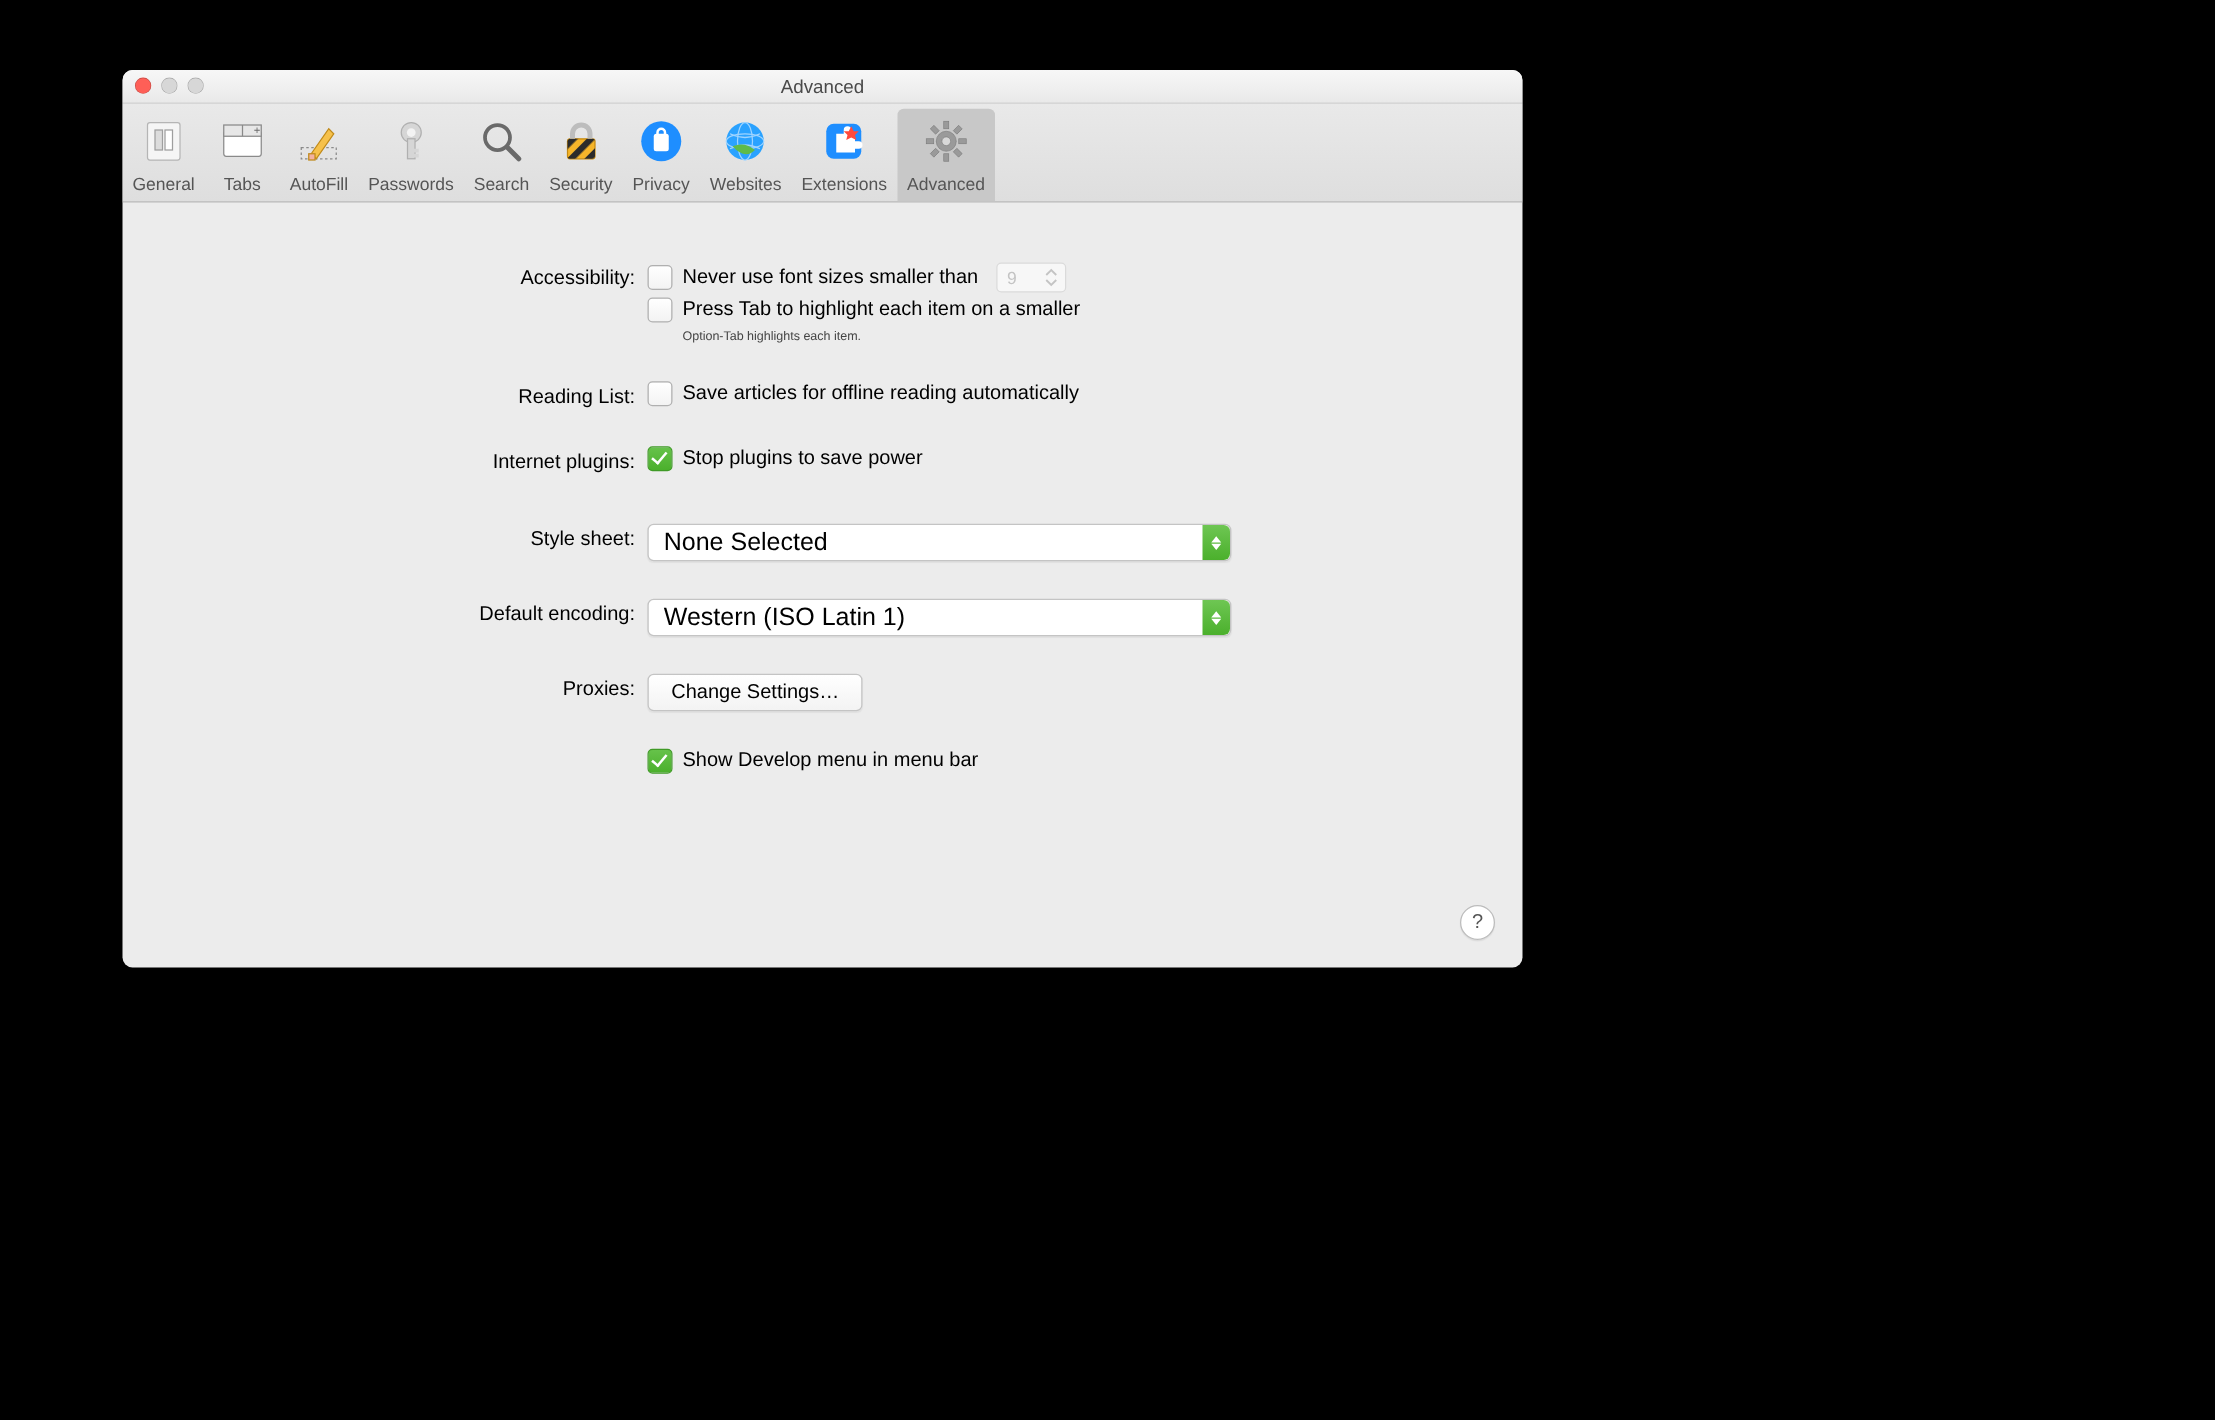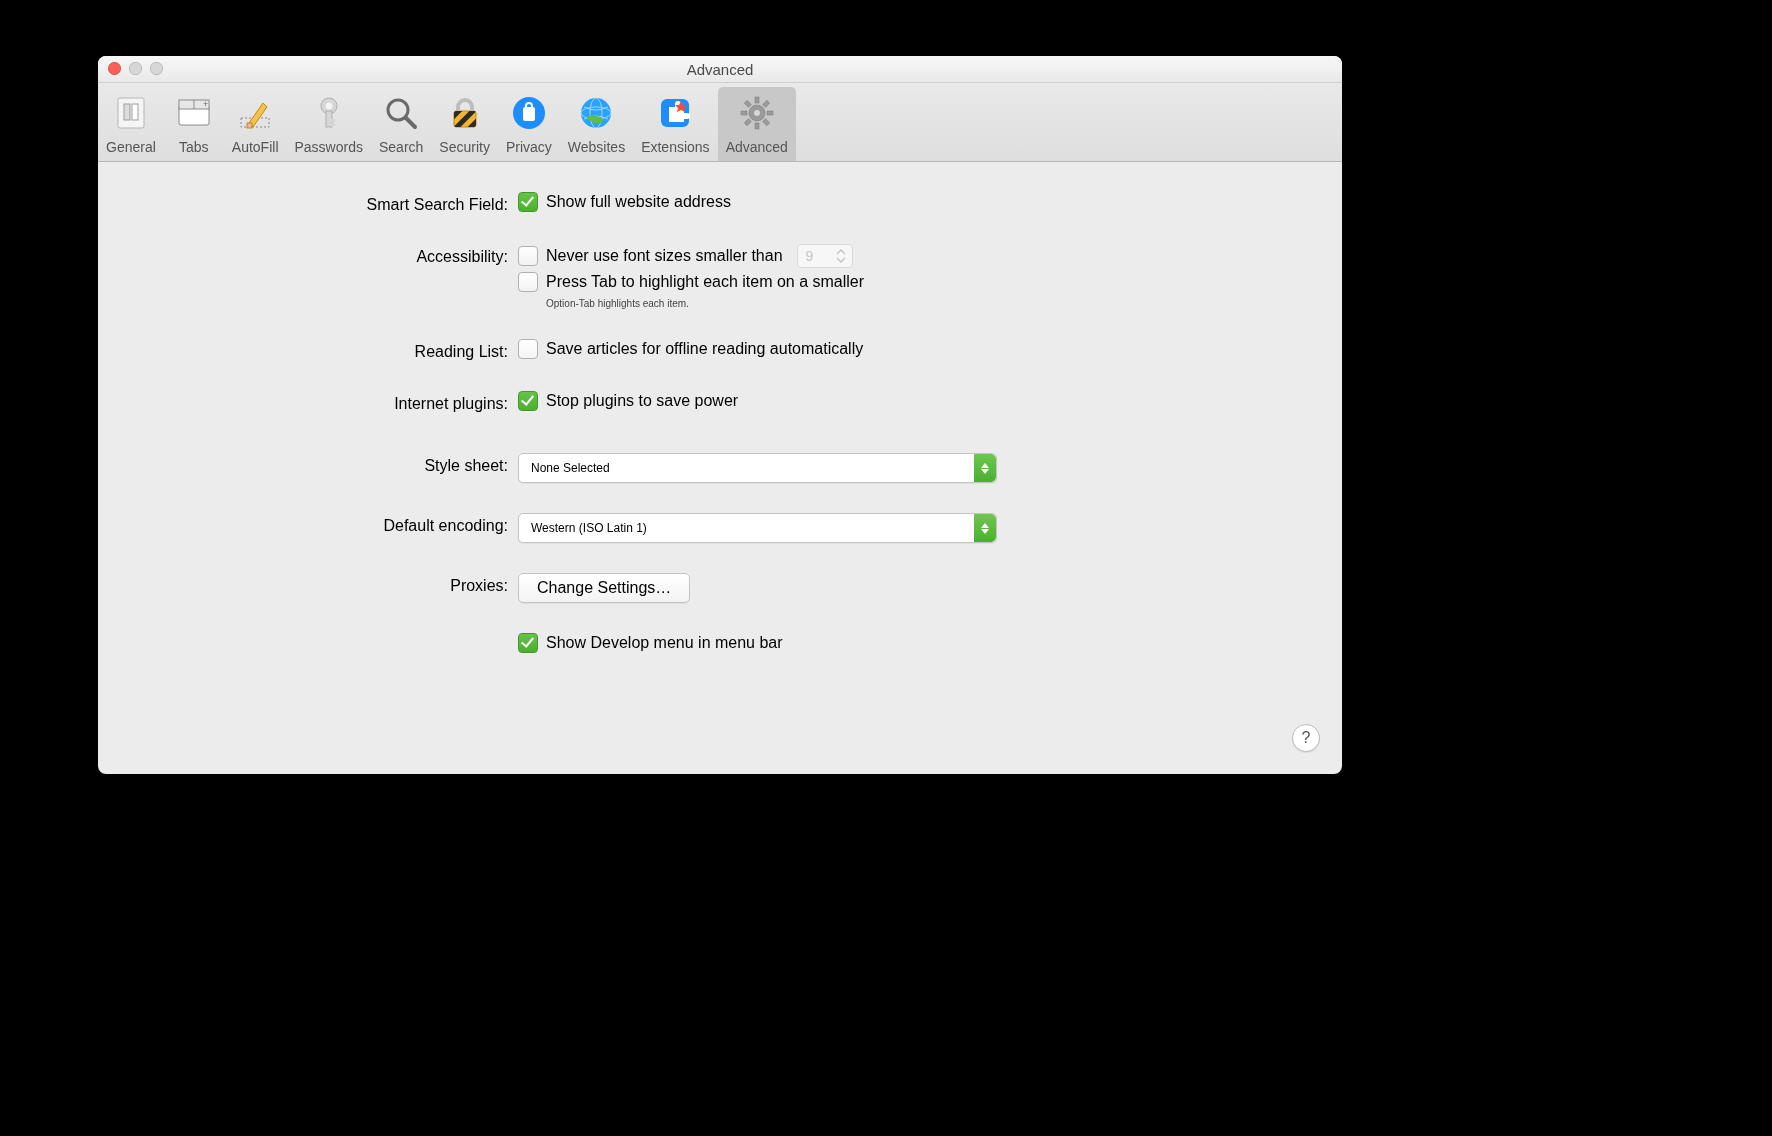--- a/index.html
+++ b/index.html
@@ -10,21 +10,21 @@
     height: 1136px;
     font-family: -apple-system, "Helvetica Neue", Helvetica, Arial, sans-serif;
     font-size: 13px;
     color: #000;
     overflow: hidden;
   }
   .window {
     position: absolute;
     left: 98px;
     top: 56px;
-    width: 1244px;
+    width: 1120px;
     height: 718px;
     background: #ececec;
     border-radius: 8px;
     box-shadow: 0 25px 60px rgba(0,0,0,.55), 0 0 0 1px rgba(0,0,0,.15);
     overflow: hidden;
     display: flex;
     flex-direction: column;
   }
   
   .titlebar {
@@ -156,22 +156,22 @@
     display: flex; flex-direction: column; justify-content: center;
   }
   .numbox.disabled { opacity: .6; }
   .popup {
     width: 425px;
     height: 28px;
     border: 1px solid #c4c4c4;
     border-radius: 5px;
     background: #fff;
     display: flex; align-items: center;
-    padding: 0 40px 0 12px;
-    font-size: 12px;
+    padding: 0 28px 0 12px;
+    font-size: 20px;
     position: relative;
     box-shadow: 0 1px 1px rgba(0,0,0,.05);
   }
   .popup .arrows {
     position: absolute; right: 0; top: 0; bottom: 0;
     width: 22px;
     background: linear-gradient(#6ec653,#4bb02c);
     border-radius: 0 5px 5px 0;
     display: flex; flex-direction: column; align-items: center; justify-content: center;
     gap: 1px;
@@ -356,29 +356,20 @@
           </g>
         </svg>
       </div>
       <div class="lbl">Advanced</div>
     </div>
 
   </div>
 
   <div class="pane">
 
-    <div class="row">
-      <div class="rowlabel">Smart Search Field:</div>
-      <div class="rowbody">
-        <div class="chkline">
-          <div class="chk checked"></div>
-          <span>Show full website address</span>
-        </div>
-      </div>
-    </div>
 
     <div class="spacer-sm"></div>
 
     <div class="row">
       <div class="rowlabel">Accessibility:</div>
       <div class="rowbody">
         <div class="chkline">
           <div class="chk"></div>
           <span>Never use font sizes smaller than</span>
           <div class="numbox disabled">

